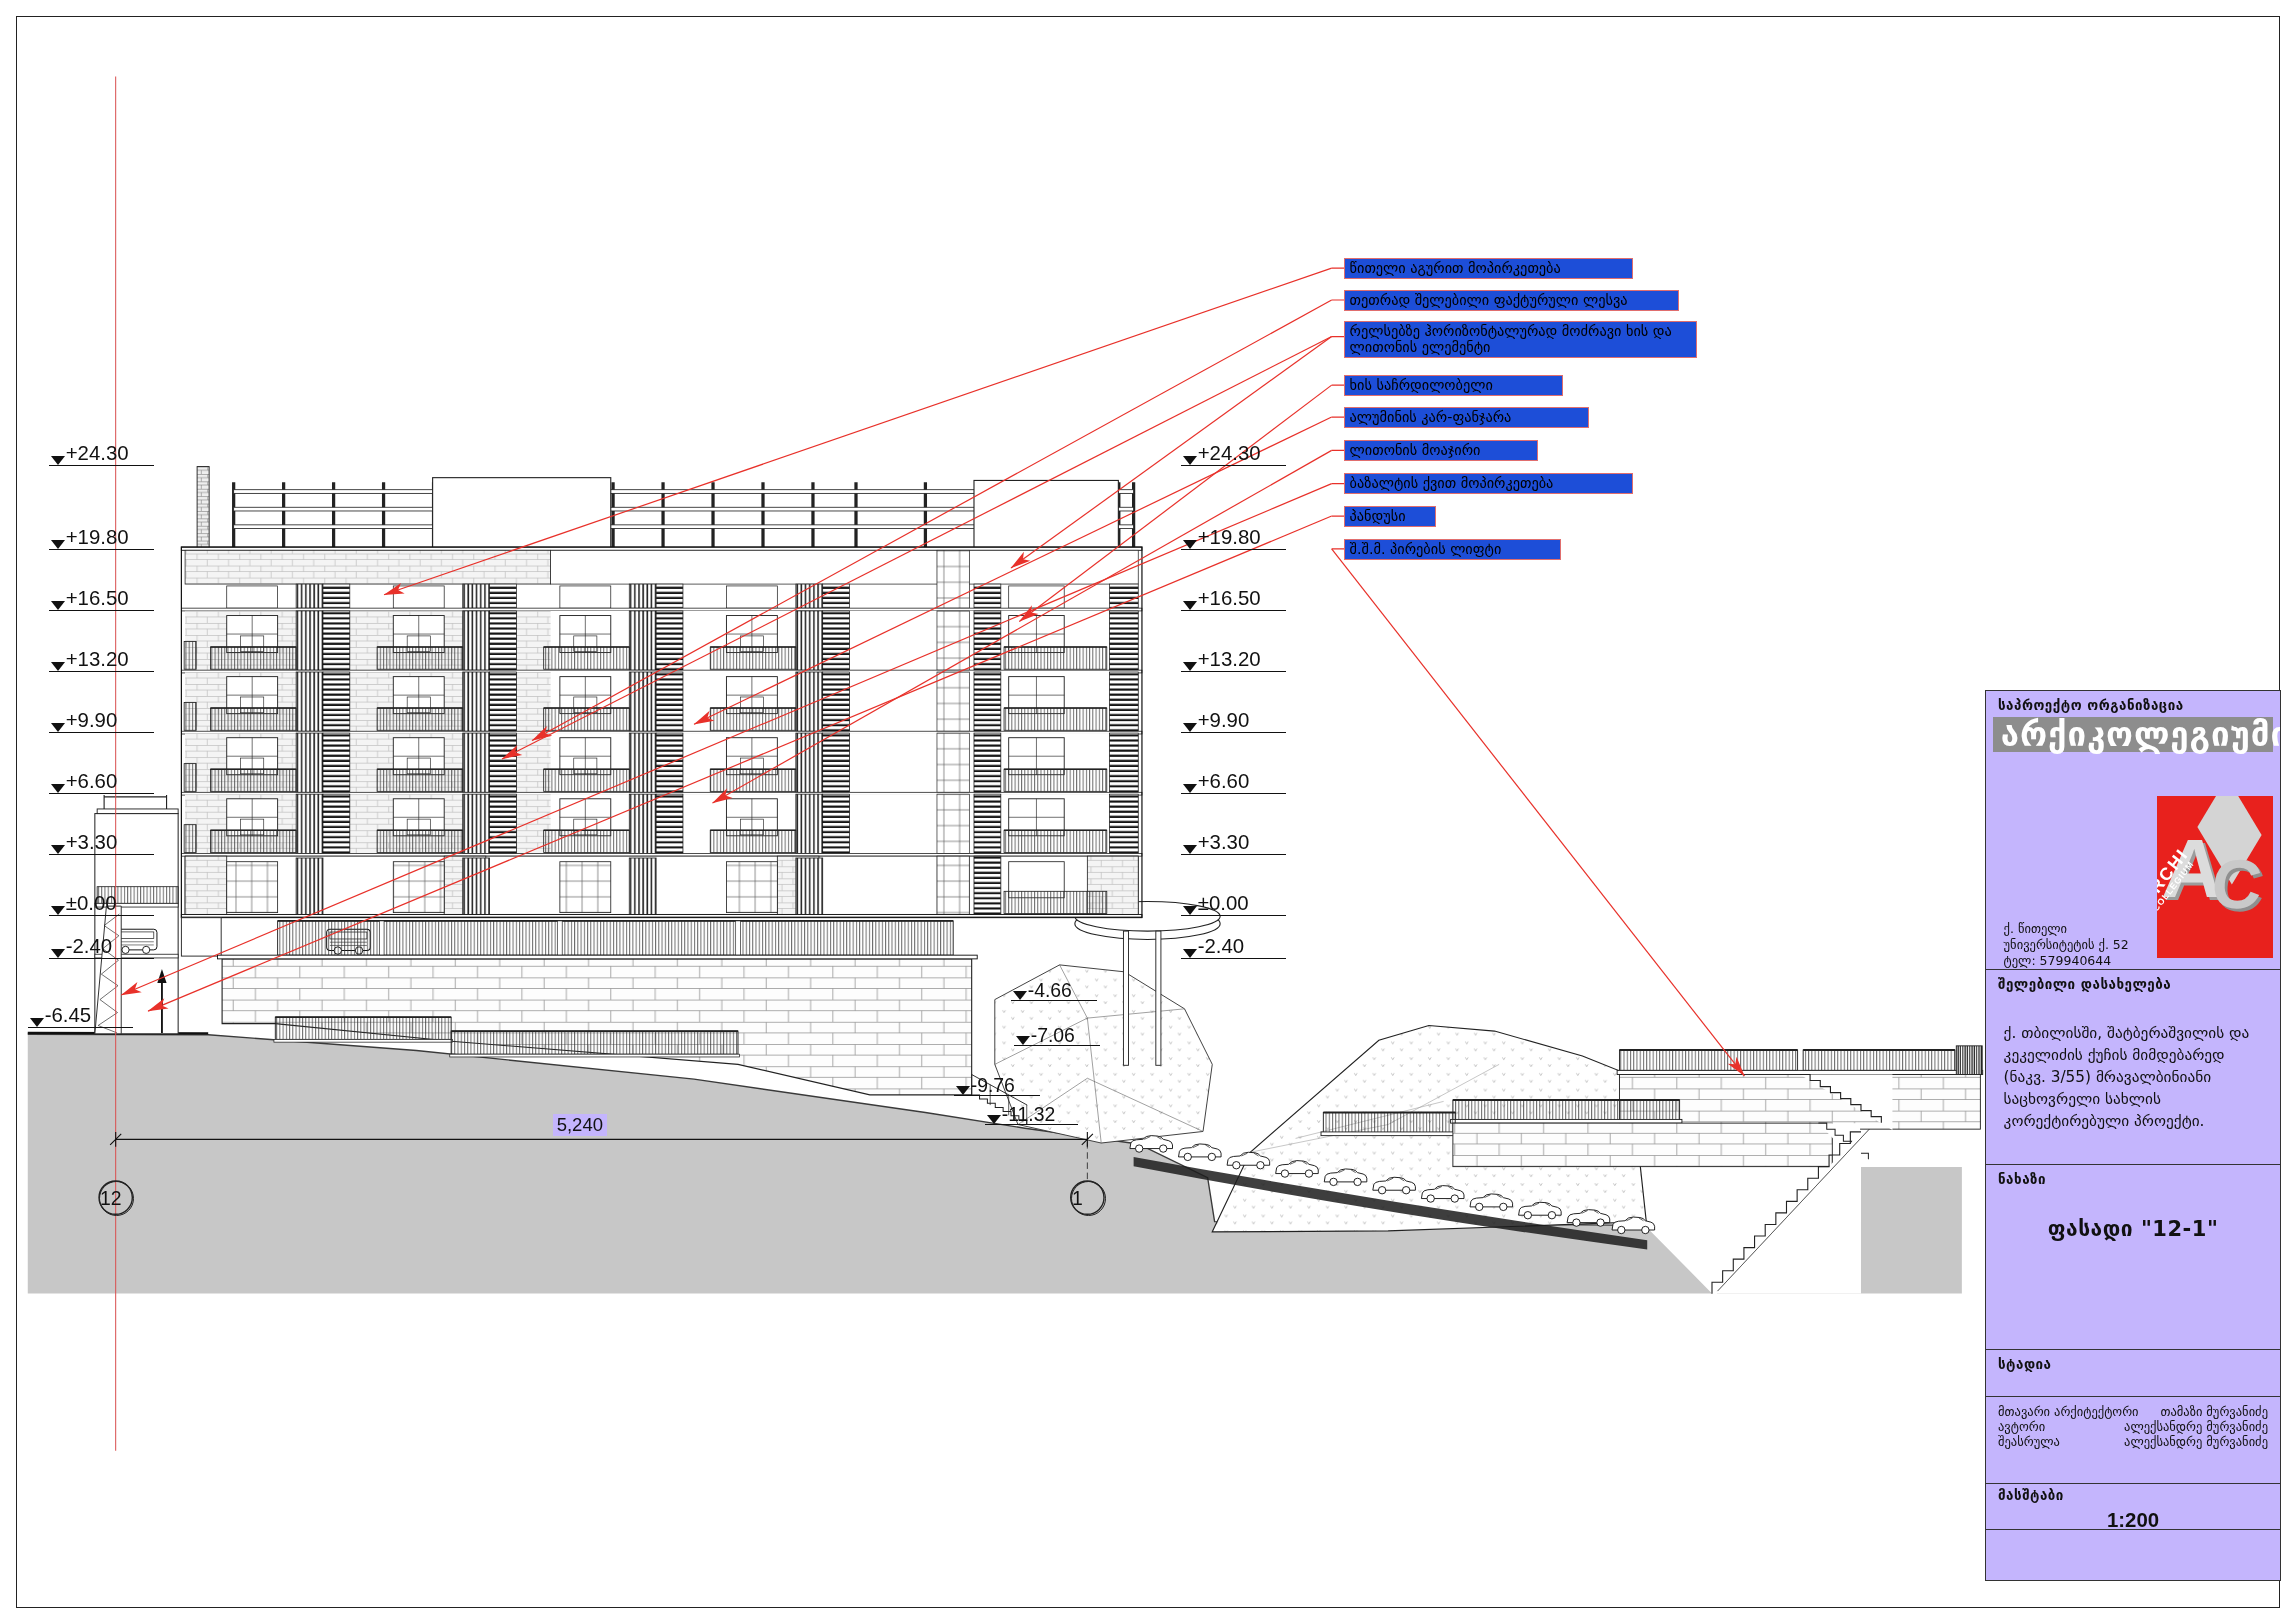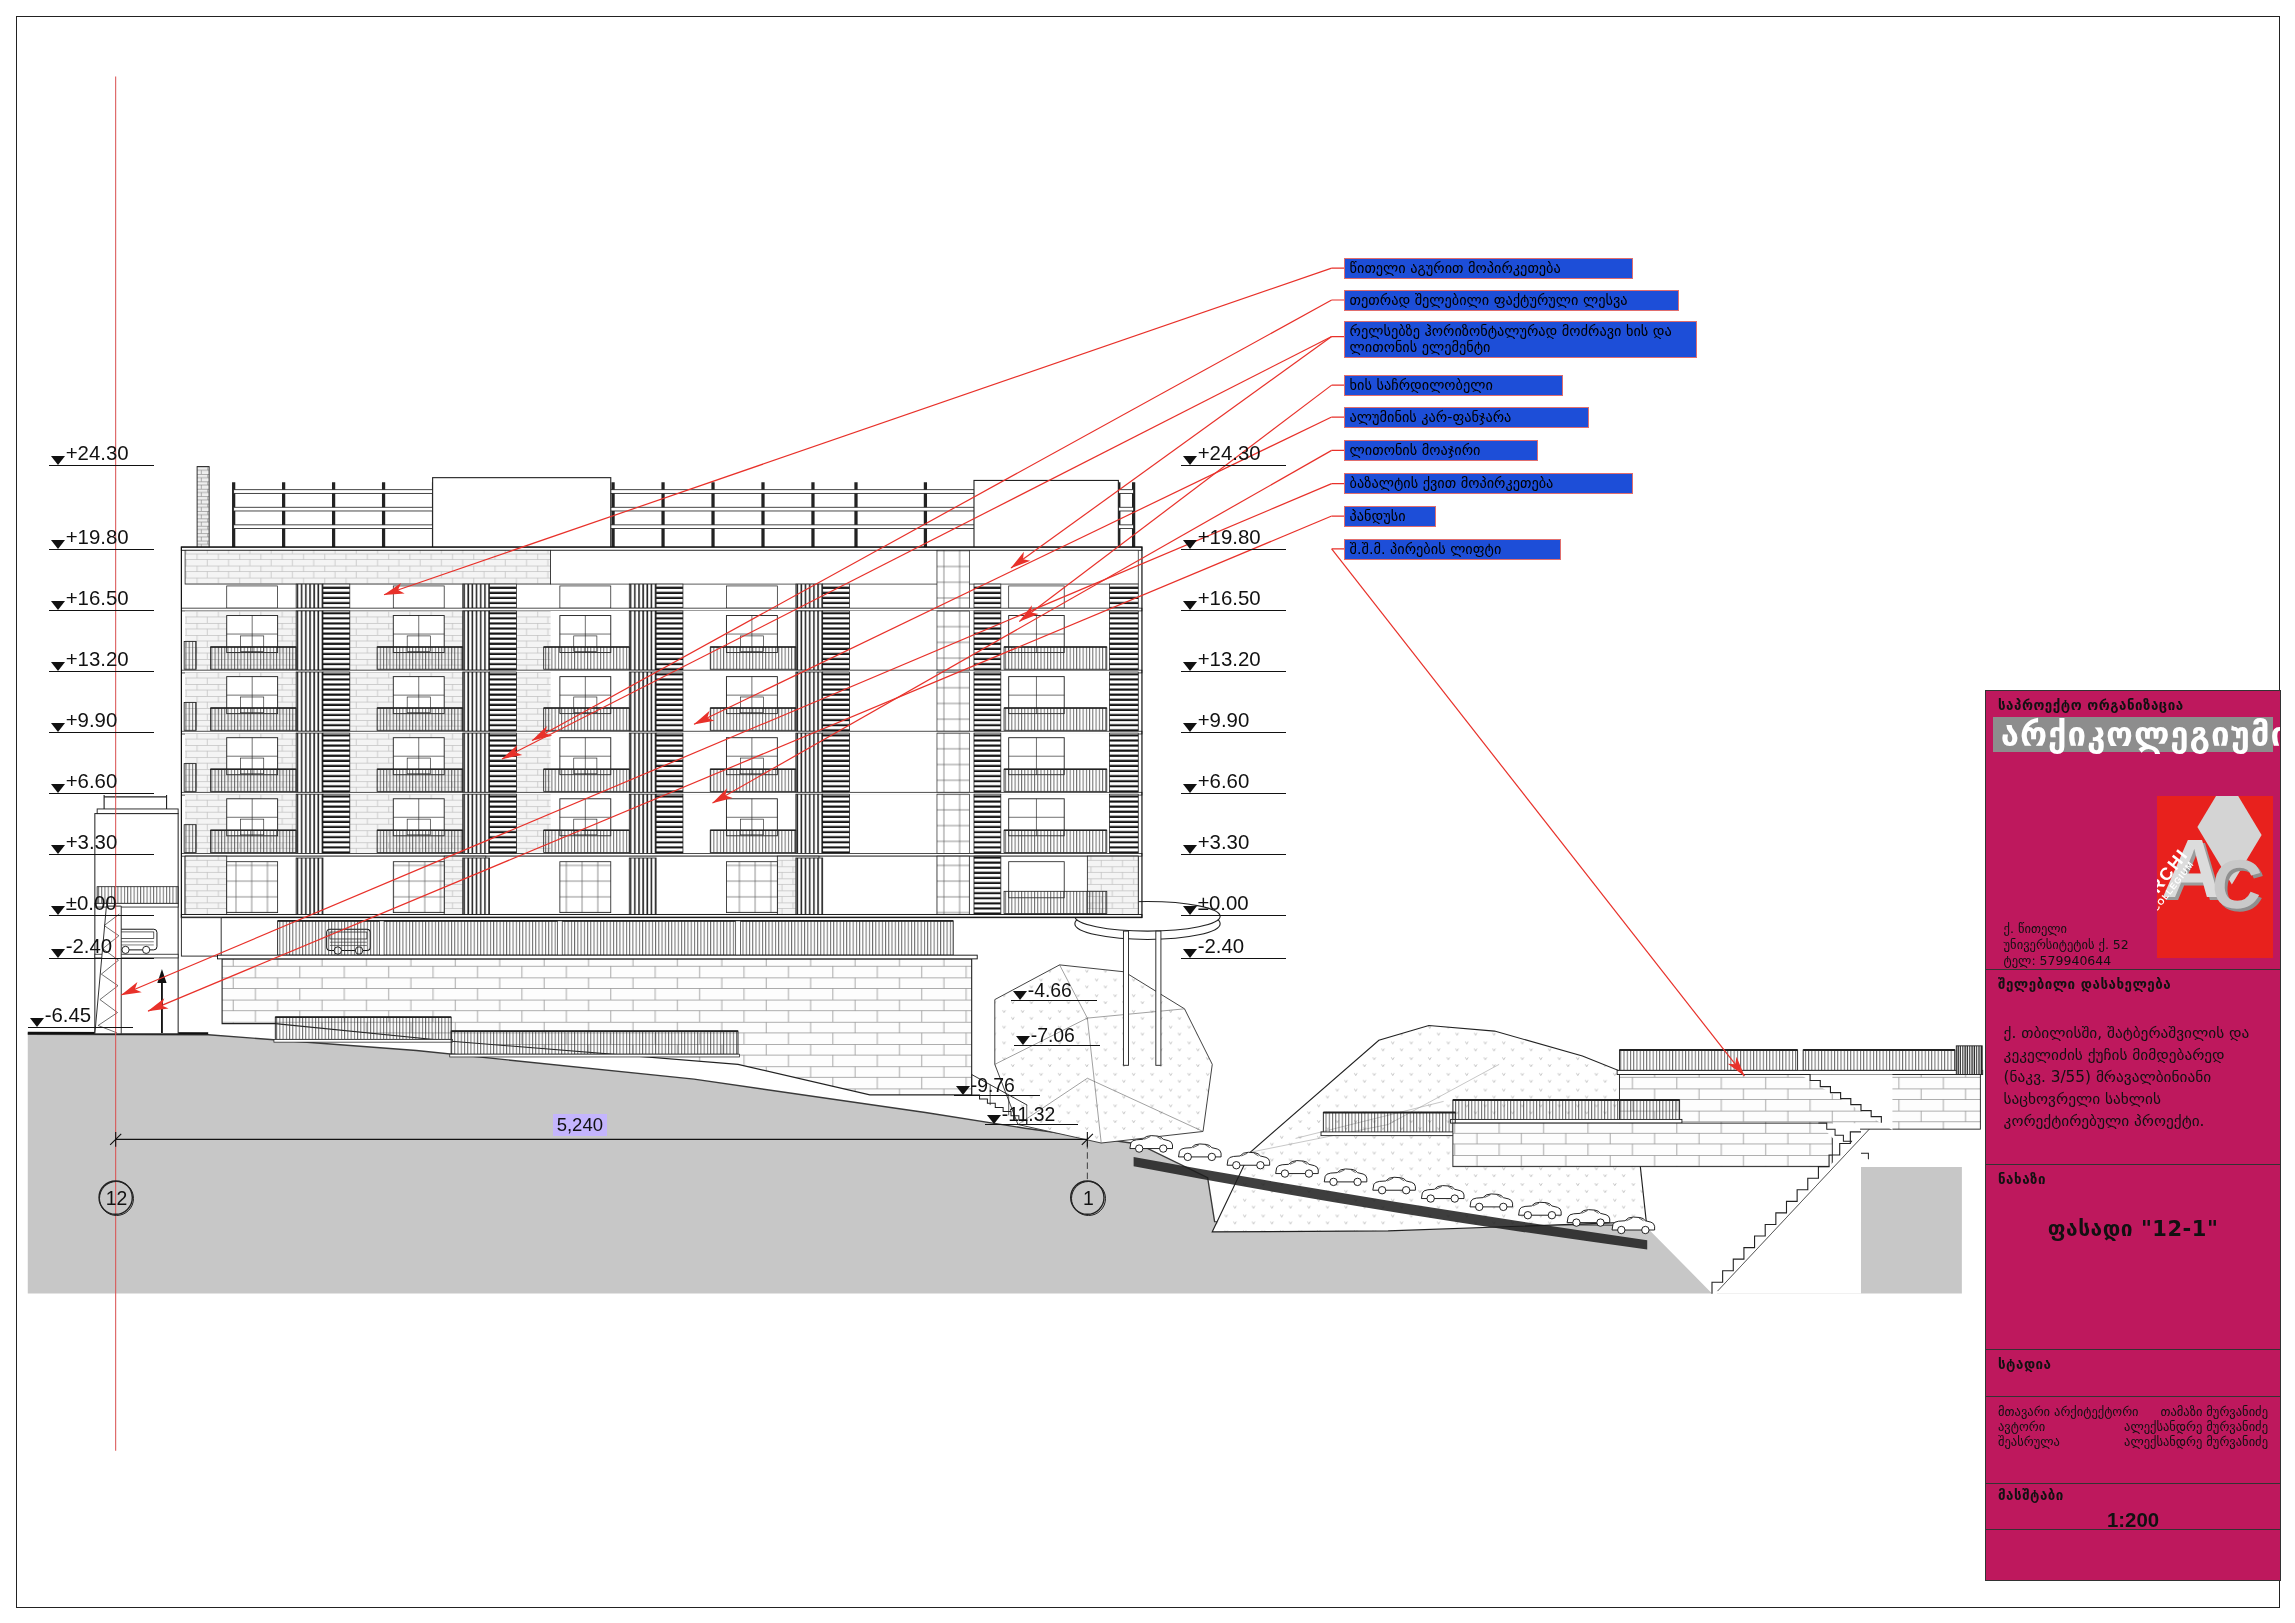--- a/index.html
+++ b/index.html
@@ -16,25 +16,25 @@
        border-left:7.9px solid transparent;border-right:7.9px solid transparent;
        border-top:9.7px solid #111}
   .lvl.small{font-size:19.4px;height:20.4px}
 
   
   .ann{position:absolute;border:1.2px solid #e06e6e;background:#1d4ed8;color:#000;
        font:14.3px/15.7px "DejaVu Sans",sans-serif;padding:1.9px 4.6px 1.4px 4.6px}
 
   .dimtxt{position:absolute;background:#c4b5fd;font:18.5px "Liberation Sans",sans-serif;padding:0 3.7px}
   .bub{position:absolute;width:33px;height:33px;border:1.4px solid #222;border-radius:50%;
-       background:transparent;font:19.4px/32px "Liberation Sans",sans-serif;text-align:center}
+       background:transparent;font:19.4px/32px "Liberation Sans",sans-serif;}
 
   
   #tb{position:absolute;left:1985px;top:690px;width:296px;height:891px;
-      border:1.4px solid #333;background:#be185d;box-sizing:border-box}
+      border:1.4px solid #333;background:#c4b5fd;box-sizing:border-box}
   #tb .sec{position:relative;box-sizing:border-box;border-bottom:1.4px solid #333;overflow:hidden}
   .tb-h{font-size:13.4px;font-weight:bold;letter-spacing:0.5px;padding:6.5px 0 0 12px}
   #banner{margin:4.6px 7.4px 0 7.4px;height:35px;background:#8d8d8d;color:#fff;
       font-size:33px;font-weight:bold;line-height:35px;padding-left:7.4px;letter-spacing:0.9px;white-space:nowrap}
   #addr{position:absolute;left:17.6px;top:230px;font-size:12.5px;line-height:16px}
   #logo{position:absolute;right:7.4px;top:105px;width:116px;height:162px;background:#e8211d;overflow:hidden}
   #logo .cube{position:absolute;right:11px;top:6.5px;width:65px;height:56px;background:#d4d4d4;
       transform:rotate(45deg) skew(14deg,14deg)}
   #logo .la{position:absolute;left:6.5px;top:31px;font:bold 83px/83px "Liberation Sans",sans-serif;
       color:#dcdcdc;text-shadow:3.2px 3.2px 0 #9c9c9c;transform:skewX(-4deg)}

